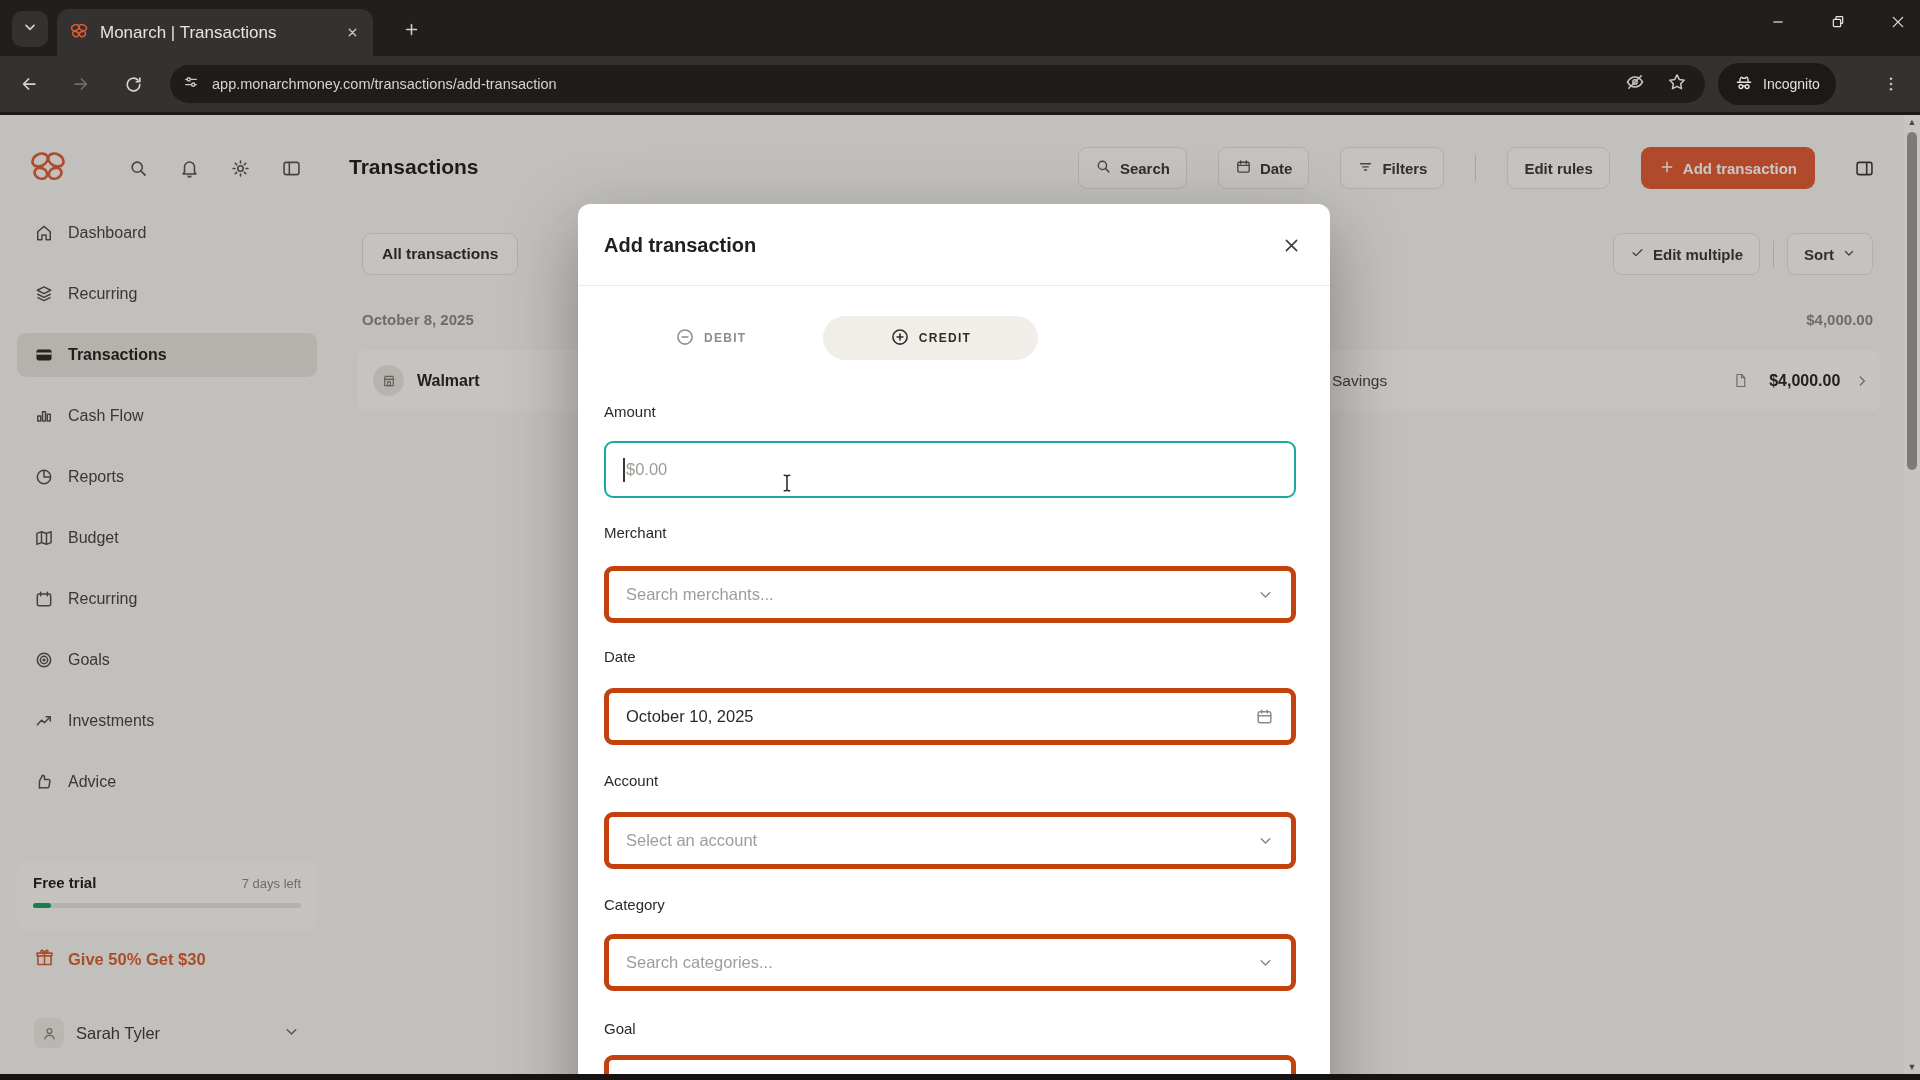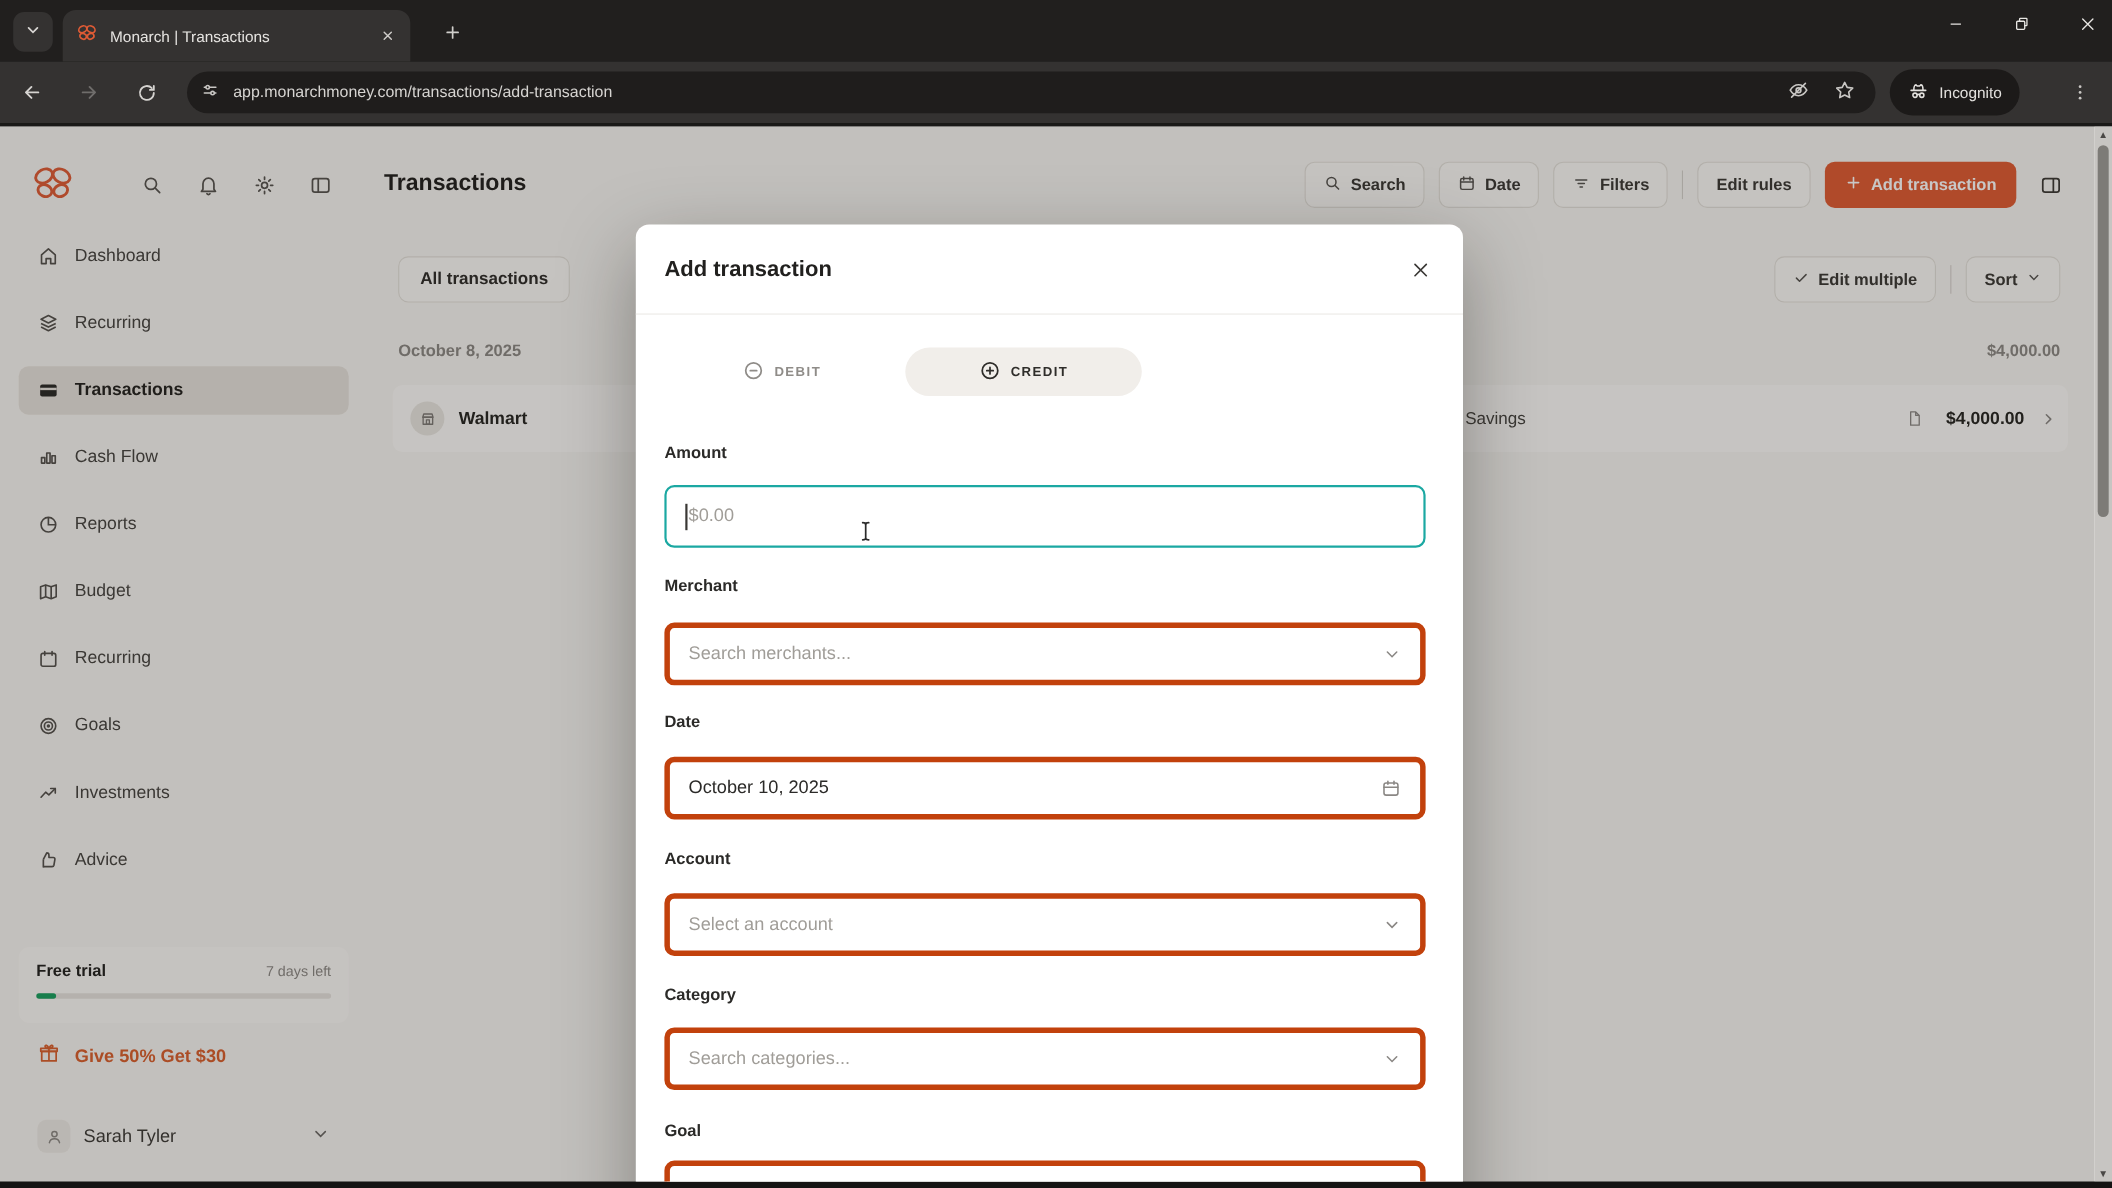--- a/index.html
+++ b/index.html
@@ -6,21 +6,21 @@
   html,body { width:1920px; height:1080px; overflow:hidden; background:#151413;
     font-family:"Liberation Sans","DejaVu Sans",sans-serif; }
   .screen { position:relative; width:1920px; height:1080px; }
 
   
   .tabstrip { position:absolute; left:0; top:0; width:1920px; height:56px; background:#211f1e; }
   .tabsearch { position:absolute; left:12px; top:11px; width:36px; height:36px; border-radius:10px;
     background:#343231; display:flex; align-items:center; justify-content:center; }
   .tab { position:absolute; left:57px; top:9px; width:316px; height:47px; background:#343231;
     border-radius:12px 12px 0 0; display:flex; align-items:center; padding:0 12px; }
-  .tab-title { color:#e6e4e1; font-size:14px; margin-left:11px; flex:1; white-space:nowrap; overflow:hidden; }
+  .tab-title { color:#e6e4e1; font-size:17px; margin-left:11px; flex:1; white-space:nowrap; overflow:hidden; }
   .tab-close { width:18px; height:18px; display:flex; align-items:center; justify-content:center; }
   .newtab { position:absolute; left:398px; top:16px; width:26px; height:26px; display:flex; align-items:center; justify-content:center; }
   .wincontrols { position:absolute; right:14px; top:14px; display:flex; gap:44px; align-items:center; }
   .toolbar { position:absolute; left:0; top:56px; width:1920px; height:56px; background:#343231;
     display:flex; align-items:center; }
   .navbtn { width:34px; height:34px; display:flex; align-items:center; justify-content:center; }
   .urlpill { position:absolute; left:170px; top:9px; width:1535px; height:38px; border-radius:19px;
     background:#1f1d1c; display:flex; align-items:center; padding:0 12px; }
   .urltext { color:#d6d4d1; font-size:14.5px; margin-left:12px; flex:1; }
   .incog { position:absolute; left:1718px; top:7px; height:42px; border-radius:21px; background:#1c1a19;
@@ -34,21 +34,21 @@
   
   .scrollbar { position:absolute; right:0; top:0; width:16px; height:959px; background:#c7c5c2; z-index:7; }
   .scroll-thumb { position:absolute; left:3px; top:17px; width:10px; height:338px; border-radius:5px; background:#7d7b77; }
   .scroll-arrow { position:absolute; left:0; width:16px; height:14px; color:#4a4846; font-size:9px; text-align:center; line-height:14px; }
 
   
   .logo { position:absolute; left:27px; top:31px; }
   .appbar-icons { position:absolute; left:120px; top:35px; display:flex; gap:15px; }
   .icobtn { width:36px; height:36px; display:flex; align-items:center; justify-content:center; color:#56534f; }
   .page-title { position:absolute; left:349px; top:40px; font-size:21px; font-weight:700; color:#201f1d; }
-  .appbar-right { position:absolute; right:38px; top:32px; display:flex; align-items:center; gap:13px;padding-left:27px; }
+  .appbar-right { position:absolute; right:38px; top:32px; display:flex; align-items:center; gap:31px;padding-left:27px; }
   .btn-light { height:42px; display:flex; align-items:center; gap:8px; padding:0 16px; background:#fbfaf8;
     border:1px solid #e3e0da; border-radius:9px; font-size:15px; font-weight:600; color:#3a3834; }
   .vdiv { width:1px; height:26px; background:#d4d1cc; }
   .btn-primary { height:42px; display:flex; align-items:center; gap:8px; padding:0 18px; background:#e05b33;
     border-radius:9px; font-size:15px; font-weight:600; color:#fff; }
 
   
   .nav { position:absolute; left:17px; top:96px; width:300px; }
   .nav-item { height:44px; margin-bottom:17px; display:flex; align-items:center; gap:14px; padding:0 17px;
     border-radius:9px; font-size:16px; font-weight:500; color:#454340; }
@@ -91,21 +91,21 @@
     border-radius:12px; box-shadow:0 24px 70px rgba(20,16,12,.35); z-index:6; }
   .modal-title { position:absolute; left:26px; top:30px; font-size:20px; font-weight:700; color:#21201e; }
   .modal-close { position:absolute; right:26px; top:28px; width:26px; height:26px; display:flex;
     align-items:center; justify-content:center; color:#3a3835; }
   .modal-div { position:absolute; left:0; top:81px; width:752px; height:1px; background:#eceae6; }
   .seg-debit { position:absolute; left:97px; top:112px; height:44px; display:flex; align-items:center; gap:9px;
     color:#8f8c88; font-size:12px; font-weight:700; letter-spacing:1.3px; }
   .seg-credit { position:absolute; left:245px; top:112px; width:215px; height:44px; border-radius:22px;
     background:#f1eeea; display:flex; align-items:center; justify-content:center; gap:9px;
     color:#2f2d2a; font-size:12px; font-weight:700; letter-spacing:1.3px; }
-  .f-label { position:absolute; left:26px; font-size:15px; font-weight:700; color:#2b2a28; }
+  .f-label { position:absolute; left:26px; font-size:15px; font-weight:400; color:#2b2a28; }
   .f-box { position:absolute; left:26px; width:692px; height:57px; background:#fff; border:5px solid #c2410c;
     border-radius:9px; display:flex; align-items:center; padding:0 17px; font-size:16.5px; }
   .f-box.focused { border:2px solid #1ba8a2; }
   .placeholder { color:#a09d98; }
   .value { color:#2b2a28; }
   .caret { width:2px; height:24px; background:#3a3835; margin-right:1px; }
   .f-right { margin-left:auto; color:#8a8784; display:flex; }
   .ibeam { position:absolute; left:198px; top:266px; color:#2b2b2b; z-index:8; }
 </style>
 </head>

